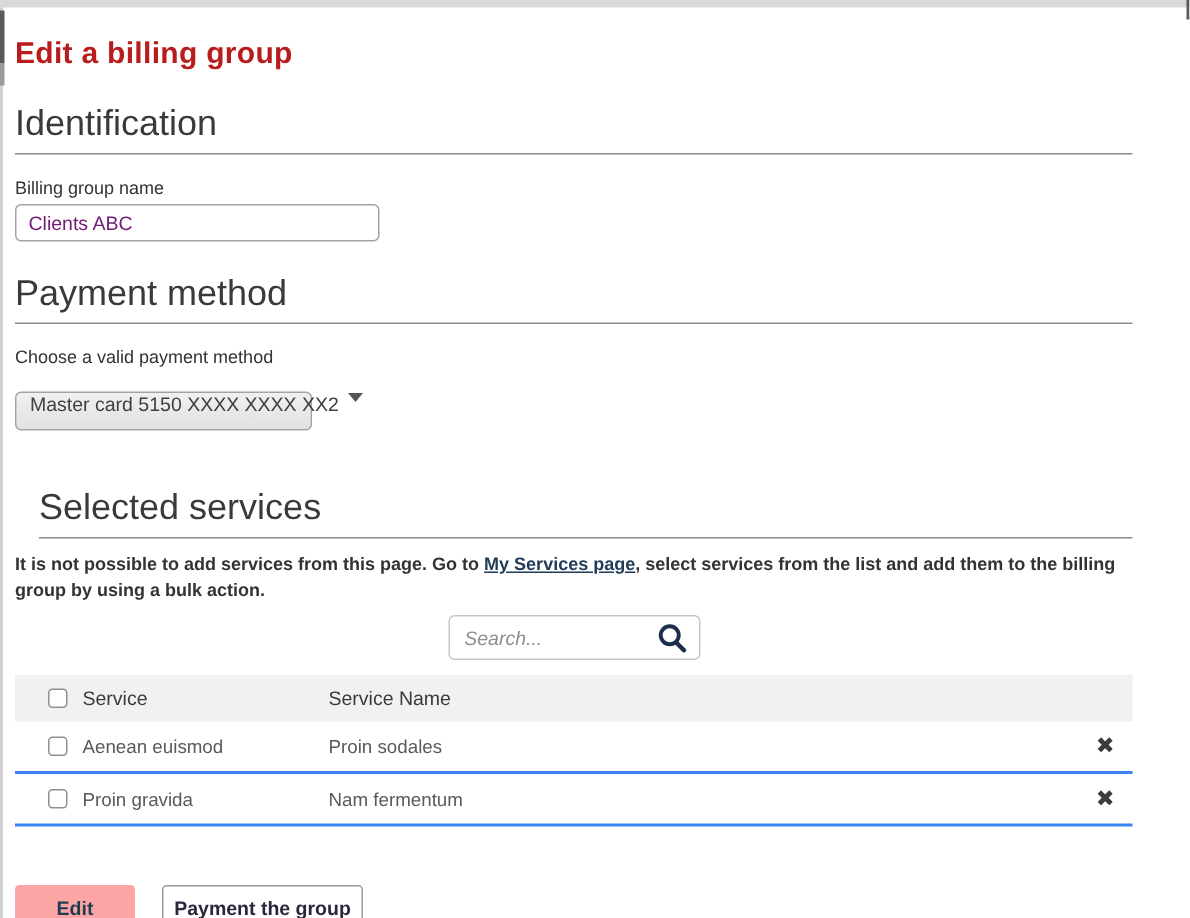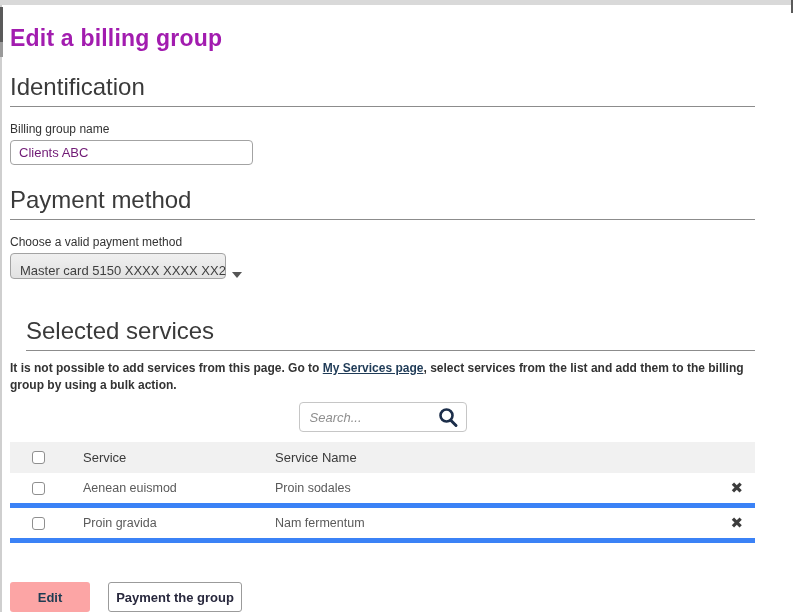--- a/index.html
+++ b/index.html
@@ -34,23 +34,23 @@
   }
   
   .container {
     position: absolute;
     left: 10px;
     width: 745px;
     top: 5px;
   }
   h1.page-title {
     margin-top: 20px;
-    font-size: 23px;
+    font-size: 20px;
     font-weight: 700;
-    color: #a21caf;
+    color: #b91c1c;
     letter-spacing: 0.2px;
   }
   h2.section-heading {
     font-size: 24px;
     font-weight: 400;
     color: #3a3a3a;
     margin-top: 21px;
     padding-bottom: 5px;
     border-bottom: 1px solid #8c8c8c;
   }
@@ -67,28 +67,28 @@
     border: 1px solid #a3a3a3;
     border-radius: 4px;
     padding: 0 8px;
     font-family: "Liberation Sans", sans-serif;
     font-size: 13px;
     color: #701a75;
     background: #ffffff;
     outline: none;
   }
   .select-box {
-    margin-top: 4px;
-    width: 216px;
+    margin-top: 16px;
+    width: 198px;
     height: 26px;
     border: 1px solid #a3a3a3;
     border-radius: 4px;
     background: linear-gradient(#f0f0f0, #e2e2e2);
     display: flex;
-    align-items: flex-end;
+    align-items: flex-start;
     padding: 0 9px;
     cursor: pointer;
   }
   .select-box .select-value {
     font-size: 13px;
     color: #3f3f3f;
     white-space: nowrap;
     flex: 1;
   }
   .caret-down {
@@ -141,31 +141,30 @@
     position: absolute;
     right: 8px; top: 4px;
     width: 22px; height: 22px;
     cursor: pointer;
   }
   
   .services-table { margin-top: 10px; width: 100%; }
   .t-row {
     display: flex;
     align-items: center;
-    gap: 28px;
   }
   .t-head {
     background: #f1f1f1;
     height: 31px;
     font-size: 13px;
     color: #3a3a3a;
   }
   .t-body-row {
     height: 35px;
-    border-bottom: 5px solid #3b82f6;
+    border-bottom: 2px solid #3b82f6;
     font-size: 12.5px;
     color: #5a5a5a;
   }
   .cell-check {
     width: 45px;
     padding-left: 22px;
     display: flex;
     align-items: center;
   }
   .checkbox {

